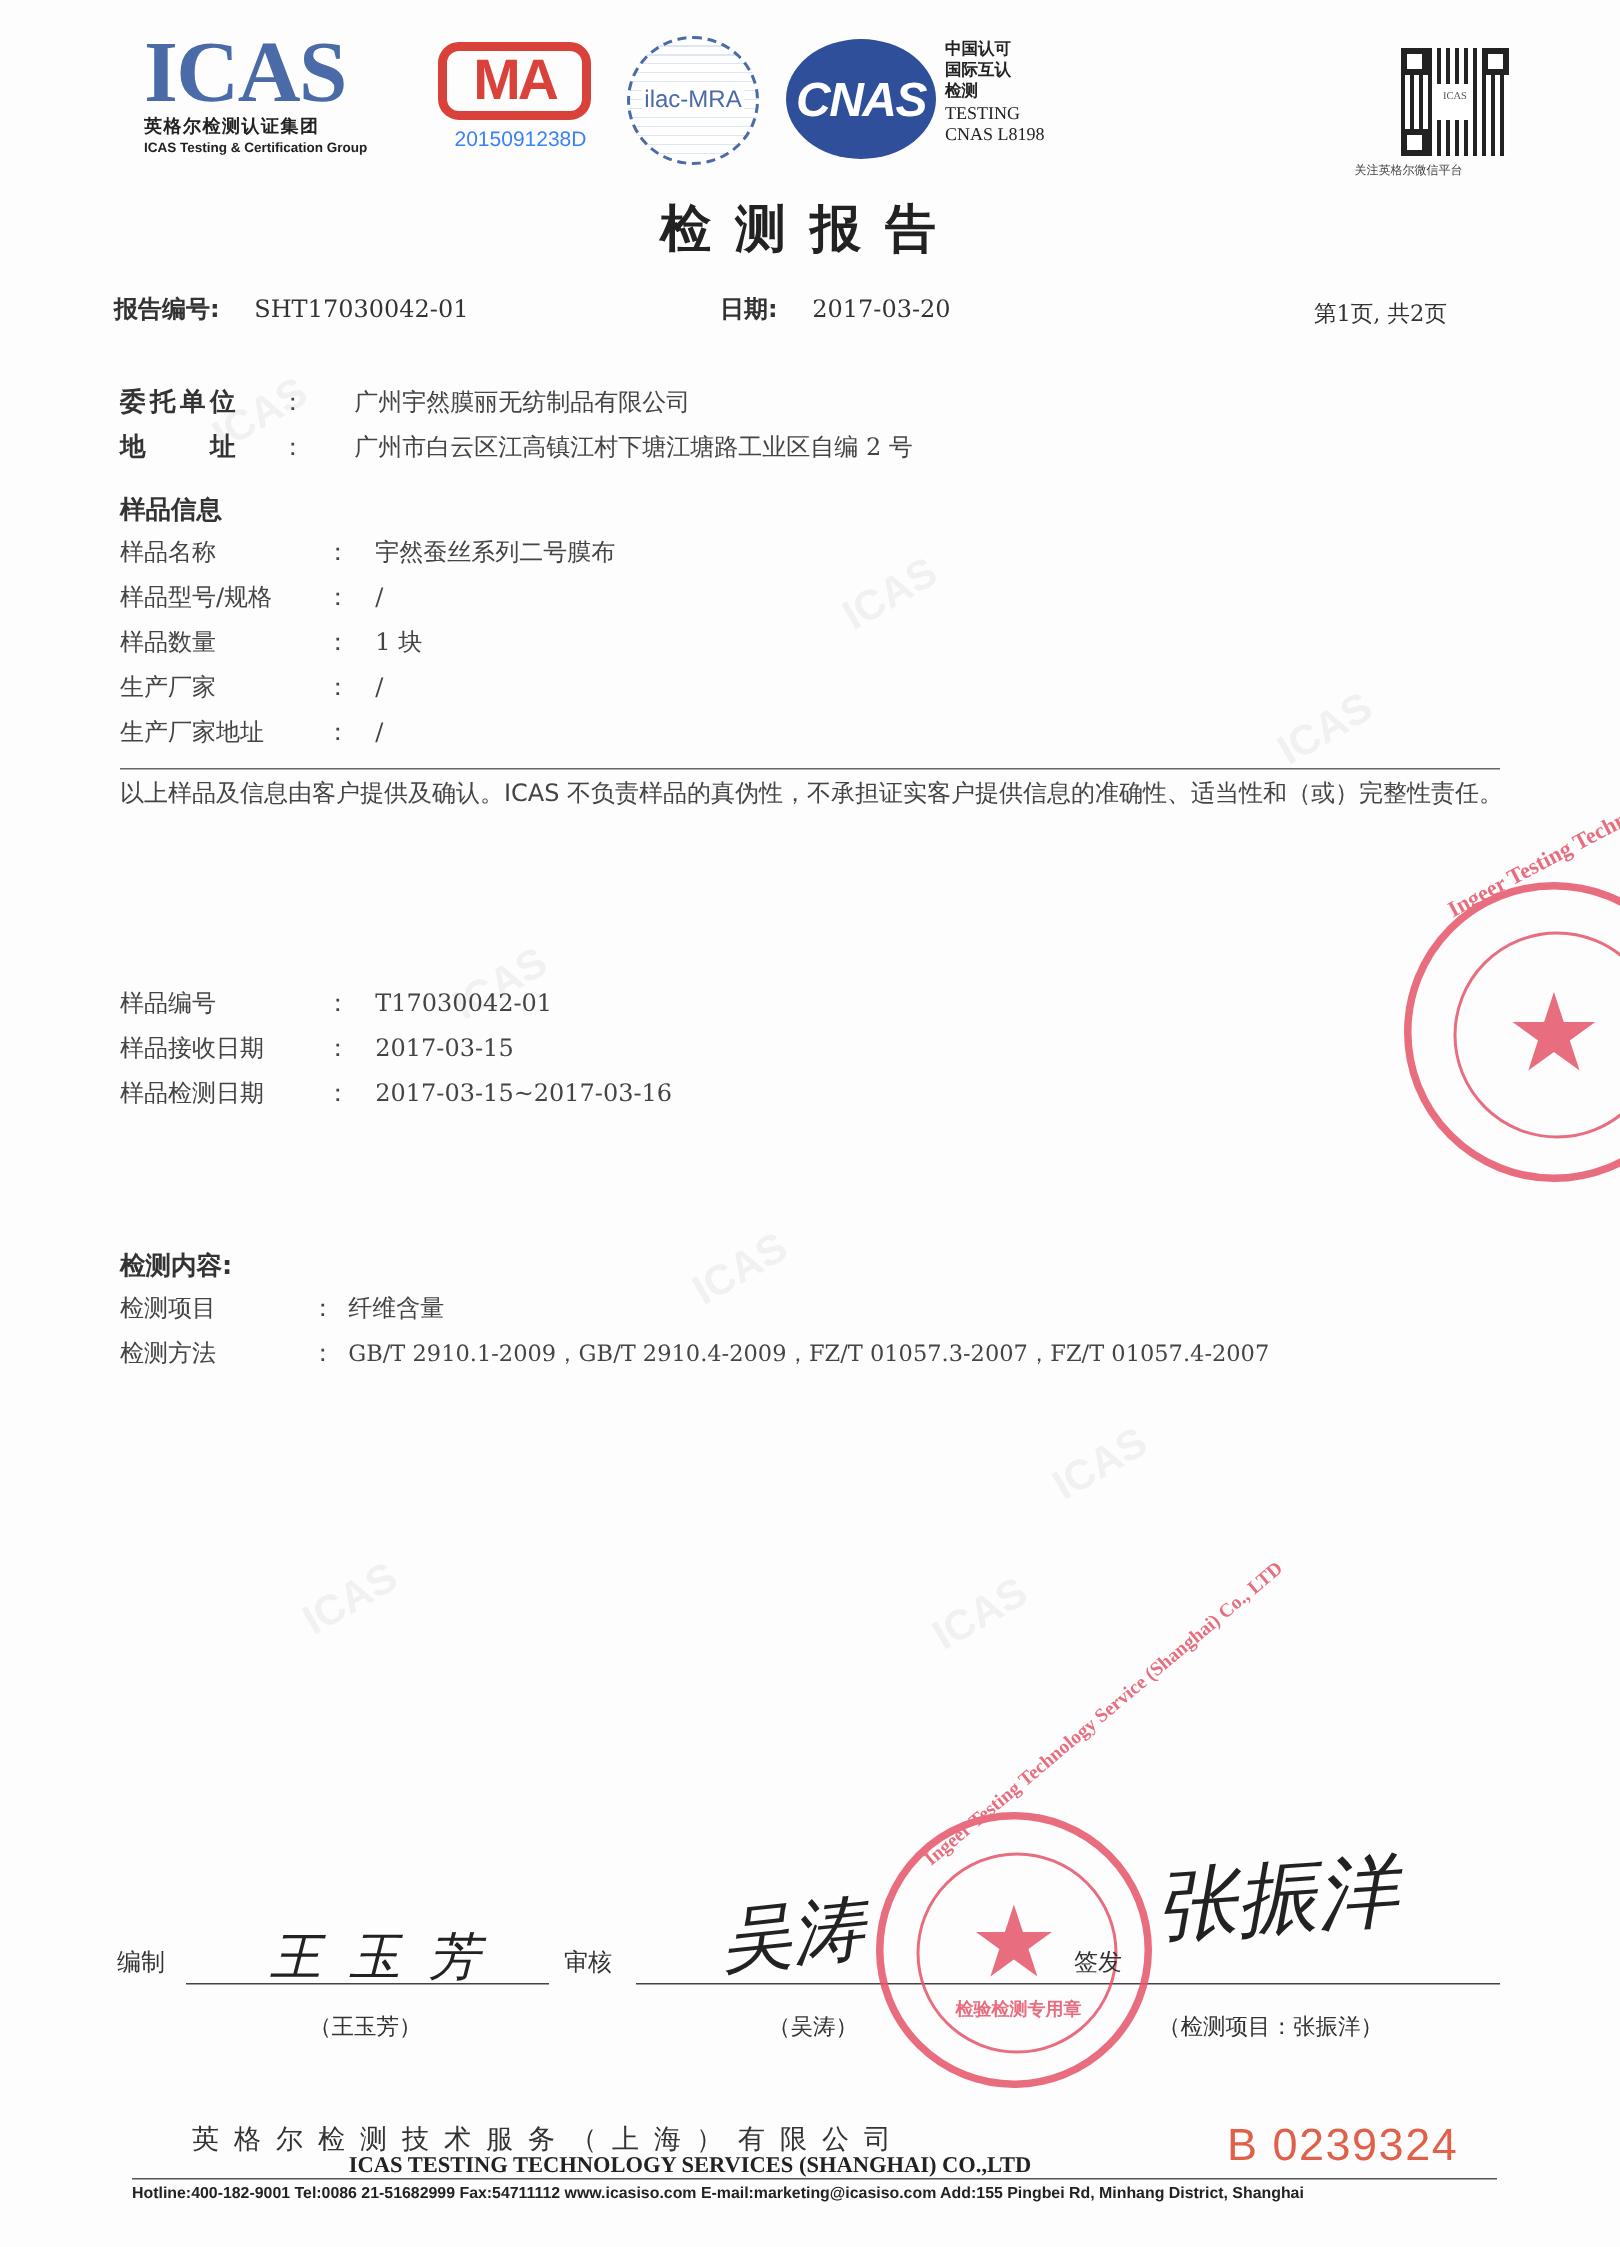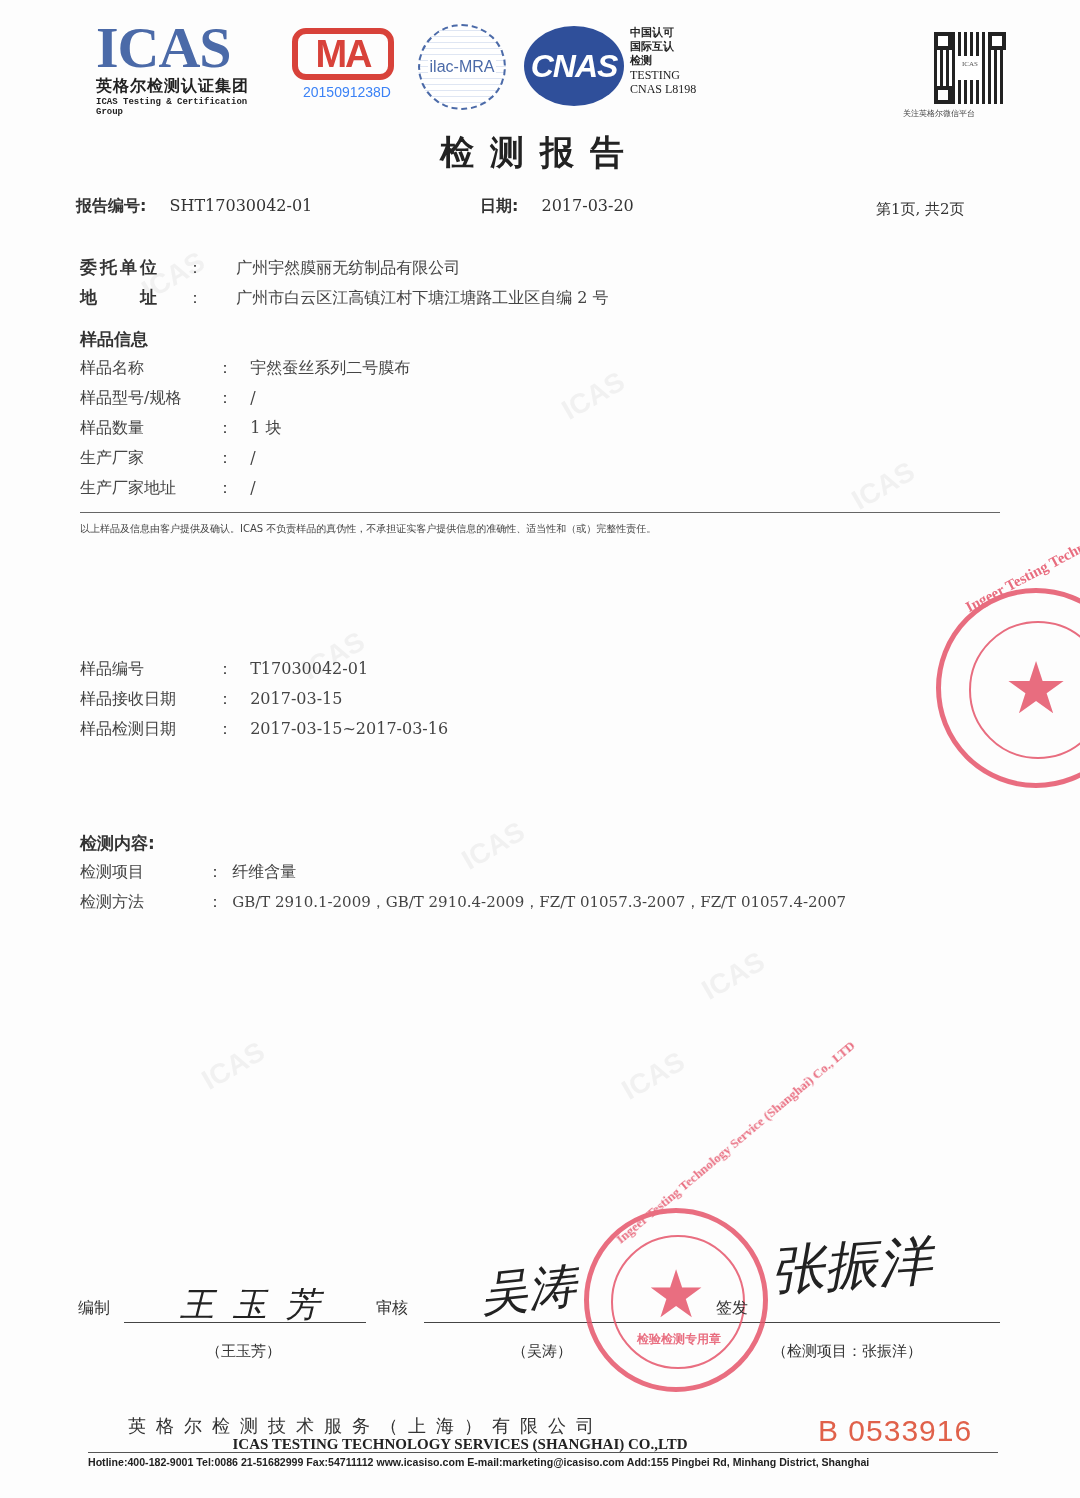--- a/index.html
+++ b/index.html
@@ -2,22 +2,22 @@
 <html><head>
 <meta charset="utf-8">
 <style>
   html,body{margin:0;padding:0;}
   body{width:1080px;height:1498px;background:#fdfdfd;position:relative;overflow:hidden;font-family:"DejaVu Serif","Liberation Serif",serif;color:#3a3a3a;}
   .abs{position:absolute;}
   .wm{position:absolute;font-family:"Liberation Sans",sans-serif;font-weight:bold;font-size:28px;color:#f1f1f1;transform:rotate(-30deg);}
   
   .icas-logo{left:96px;top:22px;width:160px;}
   .icas-big{font-family:"Liberation Serif",serif;font-weight:bold;font-size:58px;line-height:52px;color:#4b6aa8;letter-spacing:-1px;}
-  .icas-cn{font-family:"DejaVu Sans",sans-serif;font-weight:bold;font-size:16px;color:#222;letter-spacing:1px;margin-top:2px;}
-  .icas-en{font-family:Liberation Mono, monospace;font-size:9px;color:#222;font-weight:bold;}
+  .icas-cn{font-family:"DejaVu Sans",sans-serif;font-weight:bold;font-size:12px;color:#222;letter-spacing:1px;margin-top:2px;}
+  .icas-en{font-family:Liberation Sans, sans-serif;font-size:9px;color:#222;font-weight:bold;}
   .cma{left:292px;top:28px;width:110px;text-align:center;}
   .cma-box{width:102px;height:52px;border:6px solid #d8423a;border-radius:14px;box-sizing:border-box;display:flex;align-items:center;justify-content:center;font-family:"Liberation Sans",sans-serif;font-weight:bold;font-size:38px;color:#d8423a;letter-spacing:-2px;}
   .cma-num{font-family:"Liberation Sans",sans-serif;font-size:14px;color:#3b82f6;margin-top:4px;}
   .ilac{left:418px;top:24px;width:88px;height:86px;border-radius:50%;border:2px dashed #4b6aa8;box-sizing:border-box;display:flex;align-items:center;justify-content:center;background:repeating-linear-gradient(0deg,#fff 0 5px,#dfe6f3 5px 6px);}
   .ilac span{font-family:"Liberation Sans",sans-serif;font-size:16px;color:#4b6aa8;background:#fff;padding:0 2px;}
   .cnas{left:524px;top:26px;width:100px;height:80px;border-radius:50%;background:#2f4f9a;display:flex;align-items:center;justify-content:center;}
   .cnas span{font-family:"Liberation Sans",sans-serif;font-style:italic;font-weight:bold;font-size:32px;color:#fff;background:#2f4f9a;letter-spacing:-1px;}
   .cnas-side{left:630px;top:26px;font-size:11px;line-height:14px;color:#222;font-weight:bold;}
   .qr{left:934px;top:32px;width:72px;height:72px;background:
      linear-gradient(#fff,#fff) 24px 24px/24px 24px no-repeat,
@@ -28,21 +28,21 @@
   .qr .mid{position:absolute;left:24px;top:28px;width:24px;font-size:7px;text-align:center;color:#555;font-family:"Liberation Serif",serif;}
   .qr-cap{left:903px;top:108px;font-family:"DejaVu Sans",sans-serif;font-size:8px;color:#444;}
   .title{left:0;width:1080px;top:130px;text-align:center;font-family:"DejaVu Sans",sans-serif;font-weight:bold;font-size:34px;letter-spacing:16px;color:#222;}
   .meta{top:196px;font-size:16px;color:#333;}
   .lbl-b{font-family:"DejaVu Sans",sans-serif;font-weight:bold;color:#333;}
   .row{position:absolute;left:80px;font-size:16px;color:#444;font-family:"DejaVu Sans",sans-serif;}
   .row .k{display:inline-block;}
   .val{font-family:"DejaVu Serif","Liberation Serif",serif;}
   .sec{position:absolute;left:80px;font-family:"DejaVu Sans",sans-serif;font-weight:bold;font-size:17px;color:#333;}
   .hr{position:absolute;height:1px;background:#666;}
-  .disc{position:absolute;left:80px;width:930px;font-family:"DejaVu Sans",sans-serif;font-size:10px;line-height:21px;color:#444;}
+  .disc{position:absolute;left:80px;width:930px;font-family:"DejaVu Sans",sans-serif;font-size:16px;line-height:21px;color:#444;}
   .stamp{position:absolute;border-radius:50%;border:5px solid #e5546a;box-sizing:border-box;opacity:0.85;}
   .stamp .inner{position:absolute;border-radius:50%;border:2px solid #e5546a;}
   .stamp .star{position:absolute;color:#e5546a;text-align:center;}
   .stamp .txt{position:absolute;color:#e5546a;font-family:"Liberation Serif",serif;font-weight:bold;}
   .sign{position:absolute;font-family:"DejaVu Serif",serif;color:#333;}
   .sig-hand{position:absolute;font-family:"DejaVu Serif",serif;color:#222;font-style:italic;}
   .footer-cn{left:0;width:892px;top:1414px;text-align:center;font-family:"DejaVu Sans",sans-serif;font-size:18px;letter-spacing:10px;color:#333;padding-right:160px;box-sizing:border-box;}
   .footer-en{left:0;width:1080px;top:1436px;text-align:center;font-family:"Liberation Serif",serif;font-weight:bold;font-size:15px;color:#222;padding-right:160px;box-sizing:border-box;}
   .serial{left:818px;top:1414px;font-family:"Liberation Sans",sans-serif;font-size:30px;color:#e0614a;letter-spacing:1px;}
   .contact{left:88px;top:1456px;width:910px;font-family:"Liberation Sans",sans-serif;font-weight:bold;font-size:10.6px;color:#222;white-space:nowrap;}
@@ -197,15 +197,15 @@
 
 <div class="stamp" style="left:584px;top:1208px;width:184px;height:184px;z-index:2">
   <div class="inner" style="left:22px;top:22px;width:130px;height:130px"></div>
   <div class="star" style="left:50px;top:40px;width:74px;font-size:66px;line-height:84px">★</div>
   <div class="txt" style="left:24px;top:22px;font-size:13px;transform:rotate(-40deg);transform-origin:left top;white-space:nowrap">Ingeer Testing Technology Service (Shanghai) Co., LTD</div>
   <div class="txt" style="left:40px;top:118px;width:100px;text-align:center;font-size:12px;font-family:'DejaVu Sans',sans-serif">检验检测专用章</div>
 </div>
 
 <div class="abs footer-cn">英格尔检测技术服务（上海）有限公司</div>
 <div class="abs footer-en">ICAS TESTING TECHNOLOGY SERVICES (SHANGHAI) CO.,LTD</div>
-<div class="abs serial">B 0533916</div>
+<div class="abs serial">B 0239324</div>
 <div class="hr" style="left:88px;top:1452px;width:910px;background:#555"></div>
 <div class="abs contact">Hotline:400-182-9001  Tel:0086 21-51682999  Fax:54711112  www.icasiso.com  E-mail:marketing@icasiso.com  Add:155 Pingbei Rd, Minhang District, Shanghai</div>
 
 </body></html>

